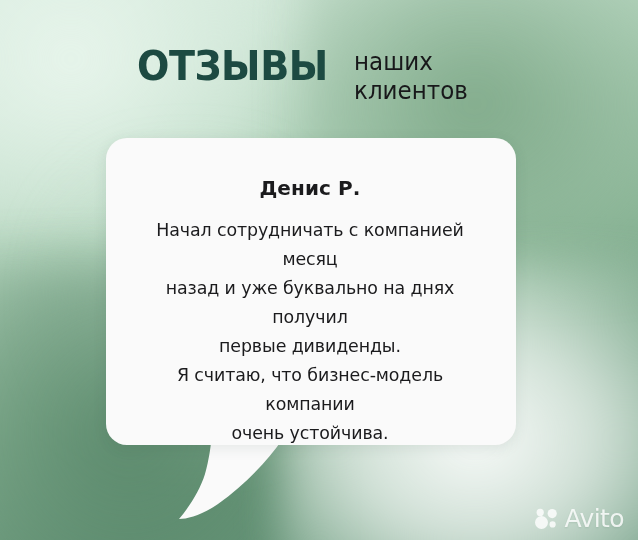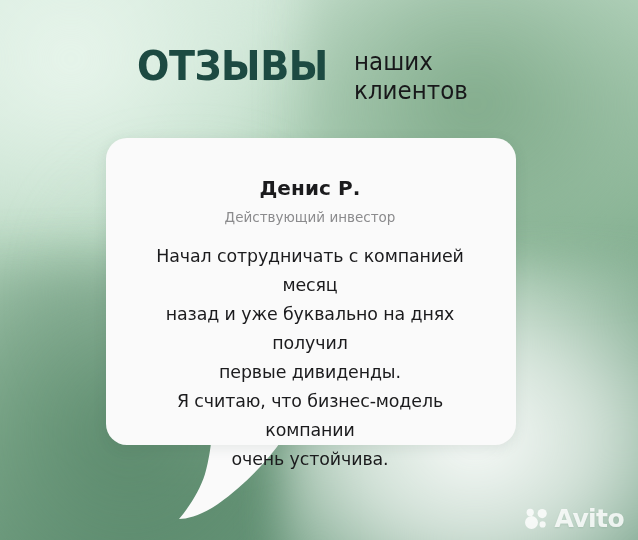--- a/index.html
+++ b/index.html
@@ -177,21 +177,21 @@
     right: 14px;
     bottom: 9px;
     display: flex;
     align-items: center;
     gap: 5px;
     opacity: 0.93;
   }
   .wm-logo { display: block; }
   .wm-text {
     font-family: "DejaVu Sans", "Liberation Sans", sans-serif;
-    font-weight: 700;
+    font-weight: 400;
     font-size: 25px;
     line-height: 25px;
     color: rgba(255,255,255,0.88);
     letter-spacing: -0.6px;
     text-shadow: 0 1px 2px rgba(120,150,128,0.28);
     text-align: right;
   }
 </style>
 </head>
 <body>
@@ -214,21 +214,20 @@
   </div>
 
   <div class="bubble-wrap">
 
     <svg class="tail" viewBox="0 0 110 85" width="110" height="85">
       <path d="M 40 0 L 110 0 L 110 6 C 96 26 74 50 46 70 C 30 81 16 85 7 85 C 18 72 28 56 33 40 C 37 26 39 11 40 0 Z" fill="#fafafa"></path>
     </svg>
 
     <div class="card">
       <div class="reviewer-name">Денис Р.</div>
-      <div class="reviewer-role">Действующий инвестор</div>
       <div class="review-body">Начал сотрудничать с компанией месяц
 назад и уже буквально на днях получил
 первые дивиденды.
 Я считаю, что бизнес-модель компании
 очень устойчива.</div>
     </div>
   </div>
 
   <div class="watermark">
     <svg class="wm-logo" width="26" height="22" viewBox="0 0 26 22">

